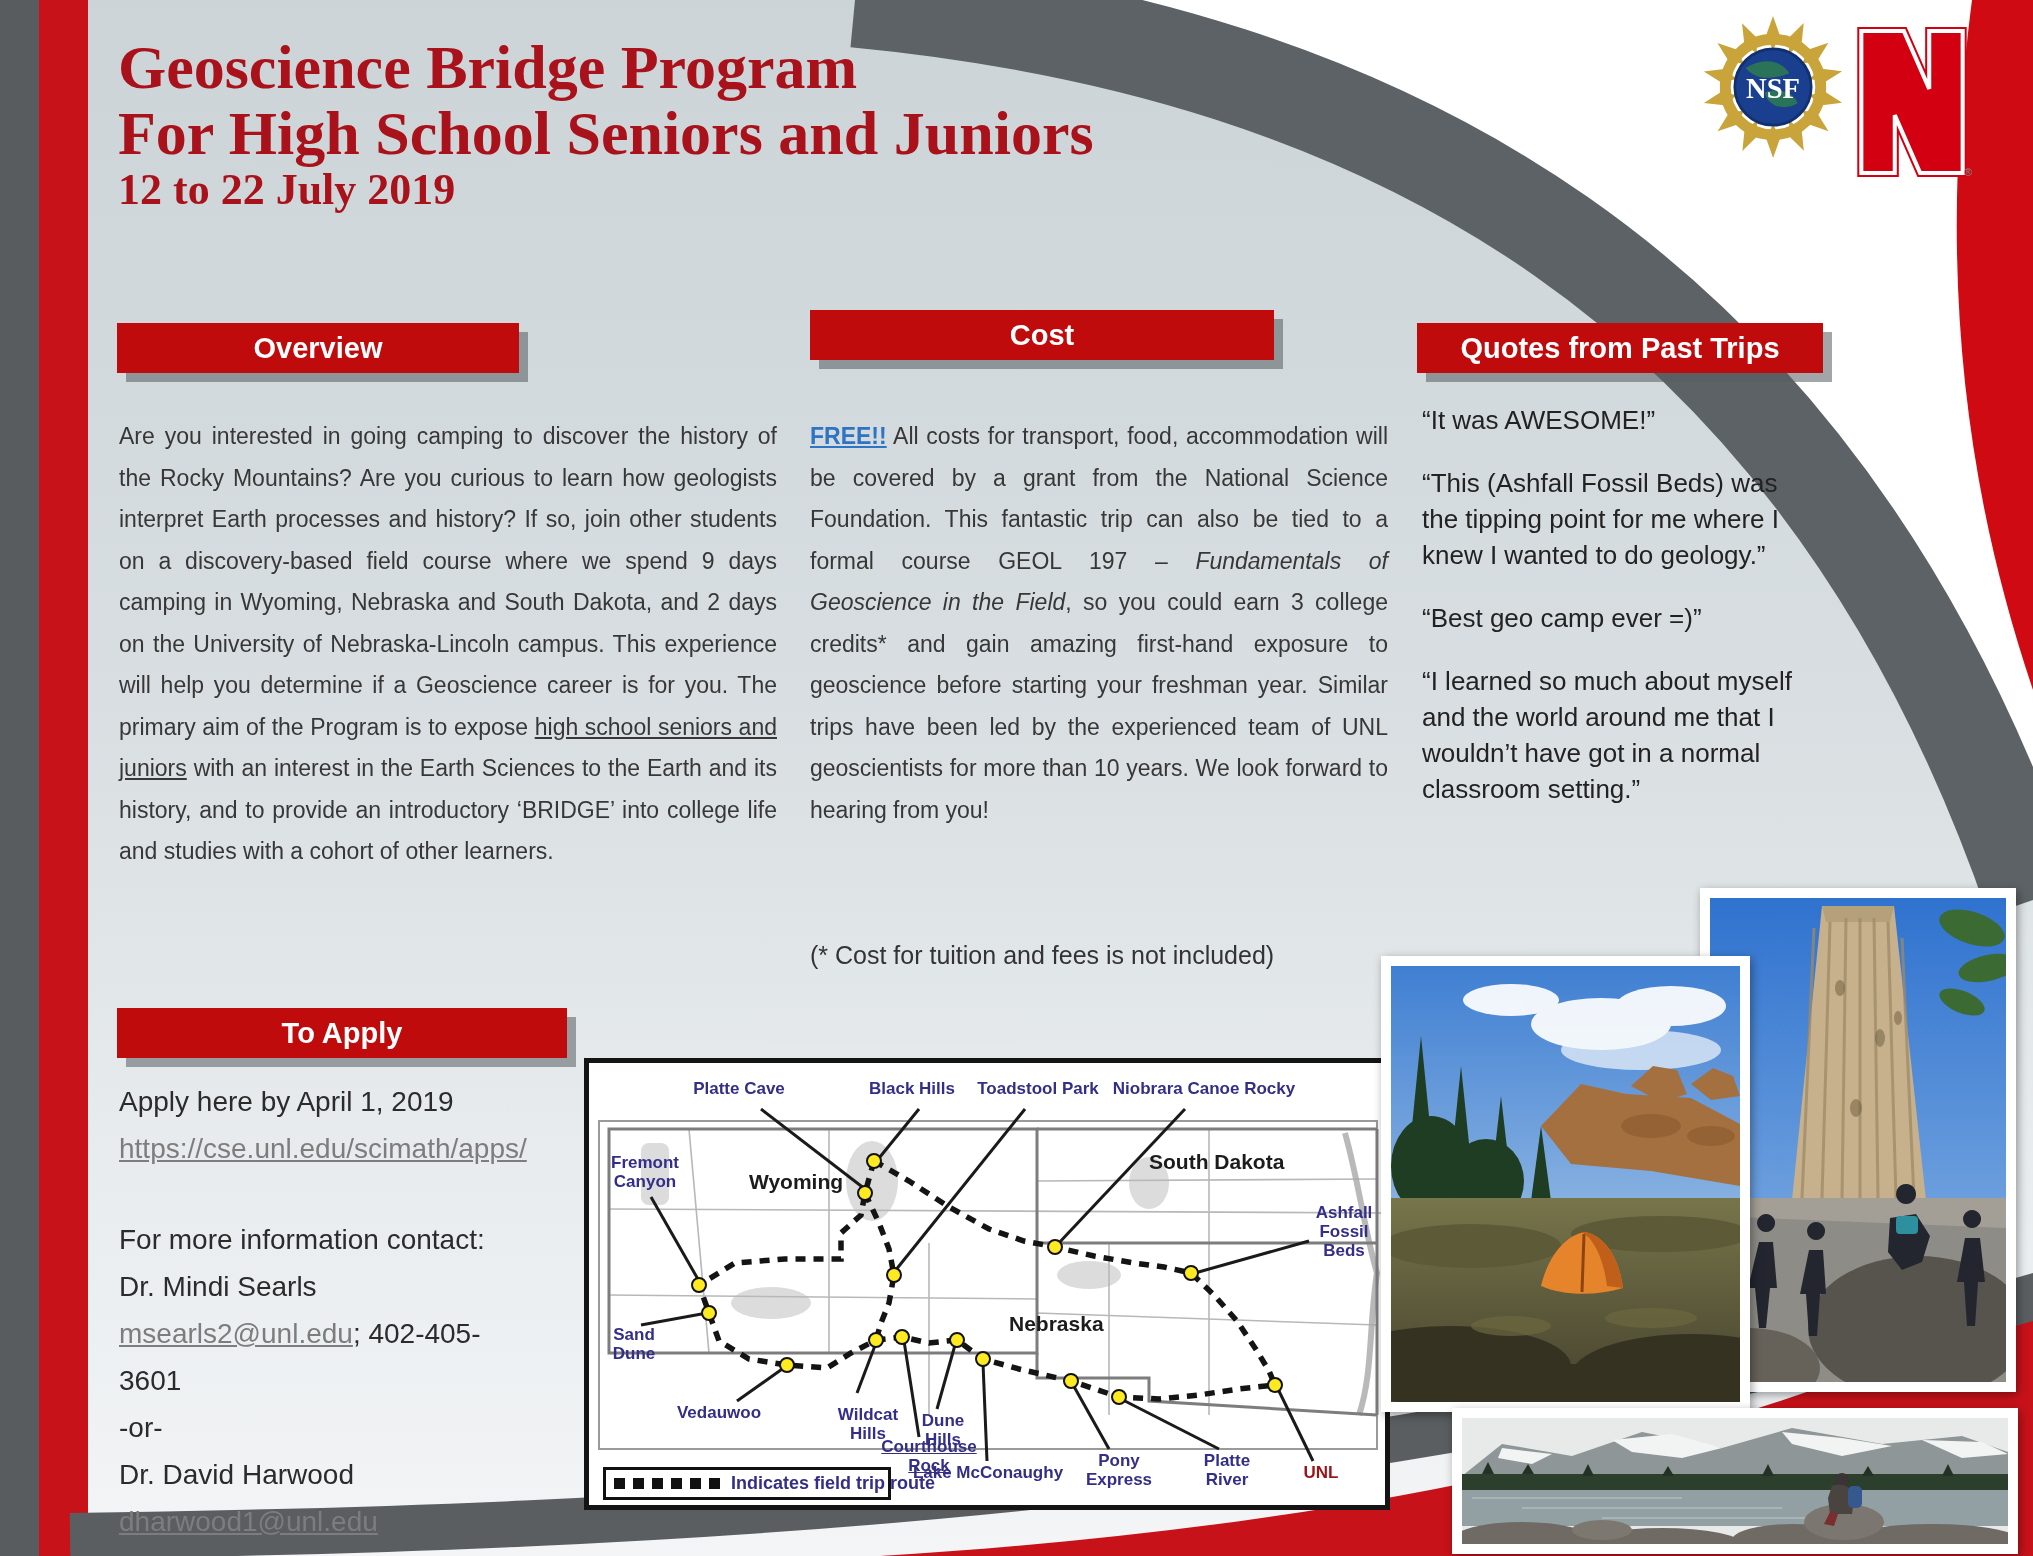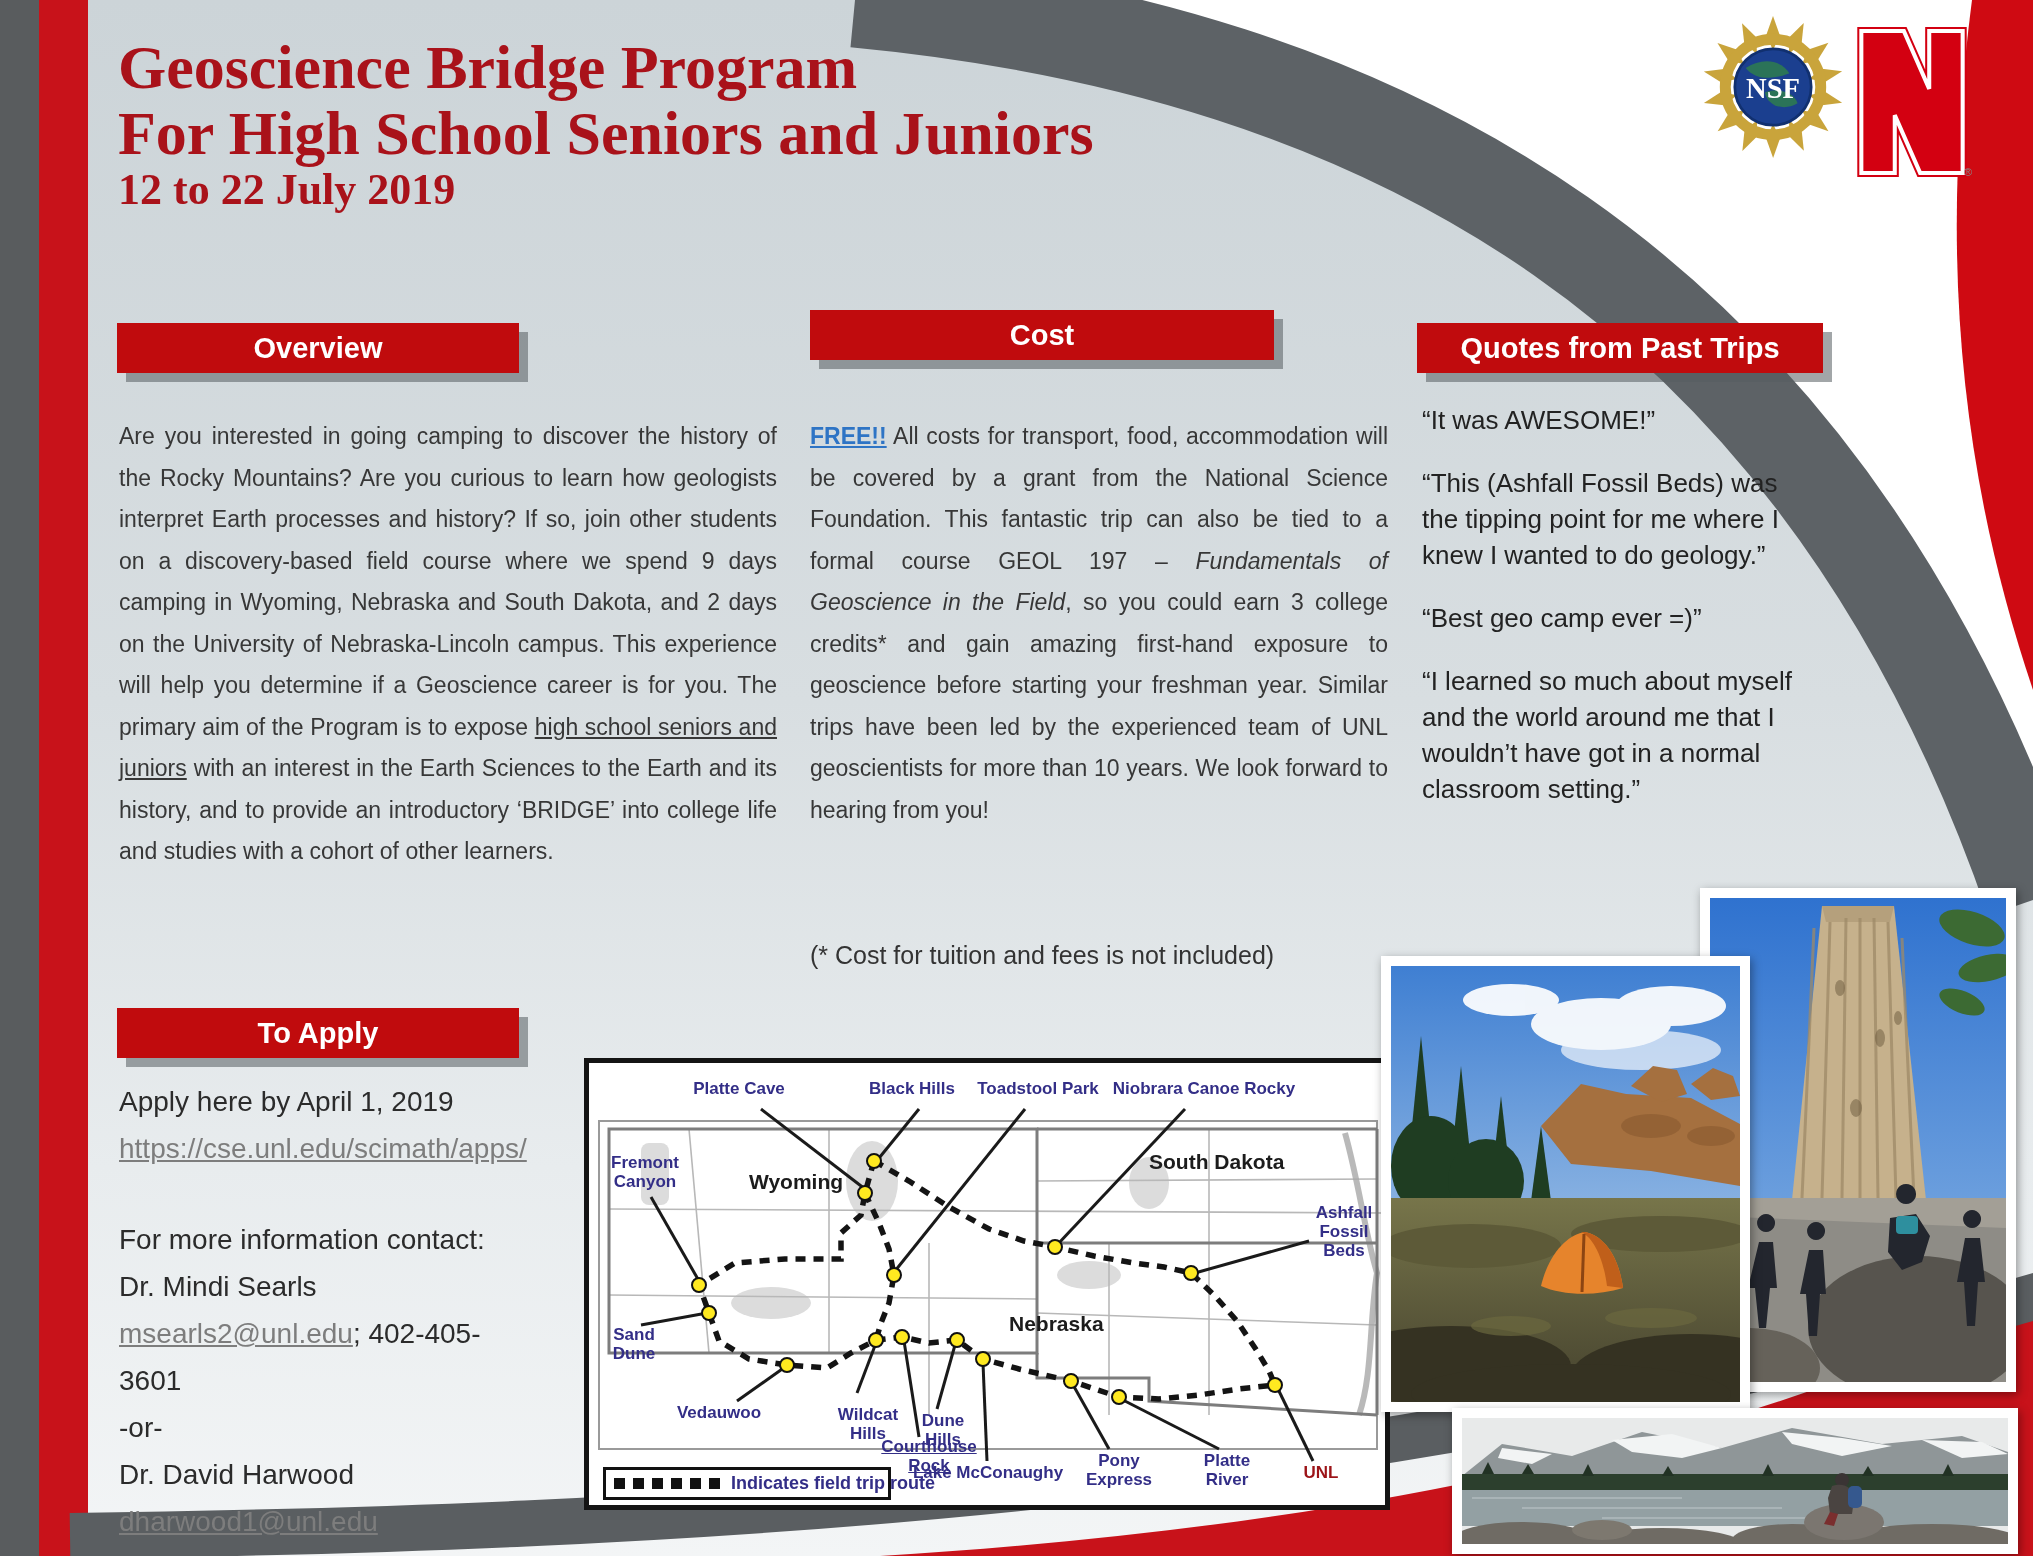--- a/index.html
+++ b/index.html
@@ -150,21 +150,21 @@
     <svg width="112" height="152" viewBox="0 0 110 150">
       <path d="M5,5 H47 L72,62 V5 H105 V145 H63 L38,88 V145 H5 Z" fill="#d30011" stroke="#d30011" stroke-width="8" stroke-linejoin="miter"></path>
       <path d="M5,5 H47 L72,62 V5 H105 V145 H63 L38,88 V145 H5 Z" fill="none" stroke="#ffffff" stroke-width="4"></path>
     </svg>
   </div>
   <div class="reg-mark">®</div>
 
   <div class="abs banner" style="left:117px;top:323px;width:402px;">Overview</div>
   <div class="abs banner" style="left:810px;top:310px;width:464px;">Cost</div>
   <div class="abs banner" style="left:1417px;top:323px;width:406px;">Quotes from Past Trips</div>
-  <div class="abs banner" style="left:117px;top:1008px;width:402px;">To Apply</div>
+  <div class="abs banner" style="left:117px;top:1008px;width:450px;">To Apply</div>
 
   <div class="abs bodytext" style="left:119px;top:416px;width:658px;">
     <span>Are you interested in going camping to discover the history of the Rocky Mountains? Are you curious to learn how geologists interpret Earth processes and history? If so, join other students on a discovery-based field course where we spend 9 days camping in Wyoming, Nebraska and South Dakota, and 2 days on the University of Nebraska-Lincoln campus.  This experience will help you determine if a Geoscience career is for you. The primary aim of the Program is to expose </span><span class="uline">high school seniors and juniors</span><span> with an interest in the Earth Sciences to the Earth and its history, and to provide an introductory ‘BRIDGE’ into college life and studies with a cohort of other learners.</span>
   </div>
 
   <div class="abs bodytext" style="left:810px;top:416px;width:578px;">
     <span class="free">FREE!!</span><span>  All costs for transport, food, accommodation will be covered by a grant from the National Science Foundation. This fantastic trip can also be tied to a formal course GEOL 197 – </span><span class="ital">Fundamentals of Geoscience in the Field</span><span>, so you could earn 3 college credits* and gain amazing first-hand exposure to geoscience before starting your freshman year. Similar trips have been led by the experienced team of UNL geoscientists for more than 10 years. We look forward to hearing from you!</span>
   </div>
   <div class="abs costnote" style="left:810px;top:938px;width:600px;">(* Cost for tuition and fees is not included)</div>
 

